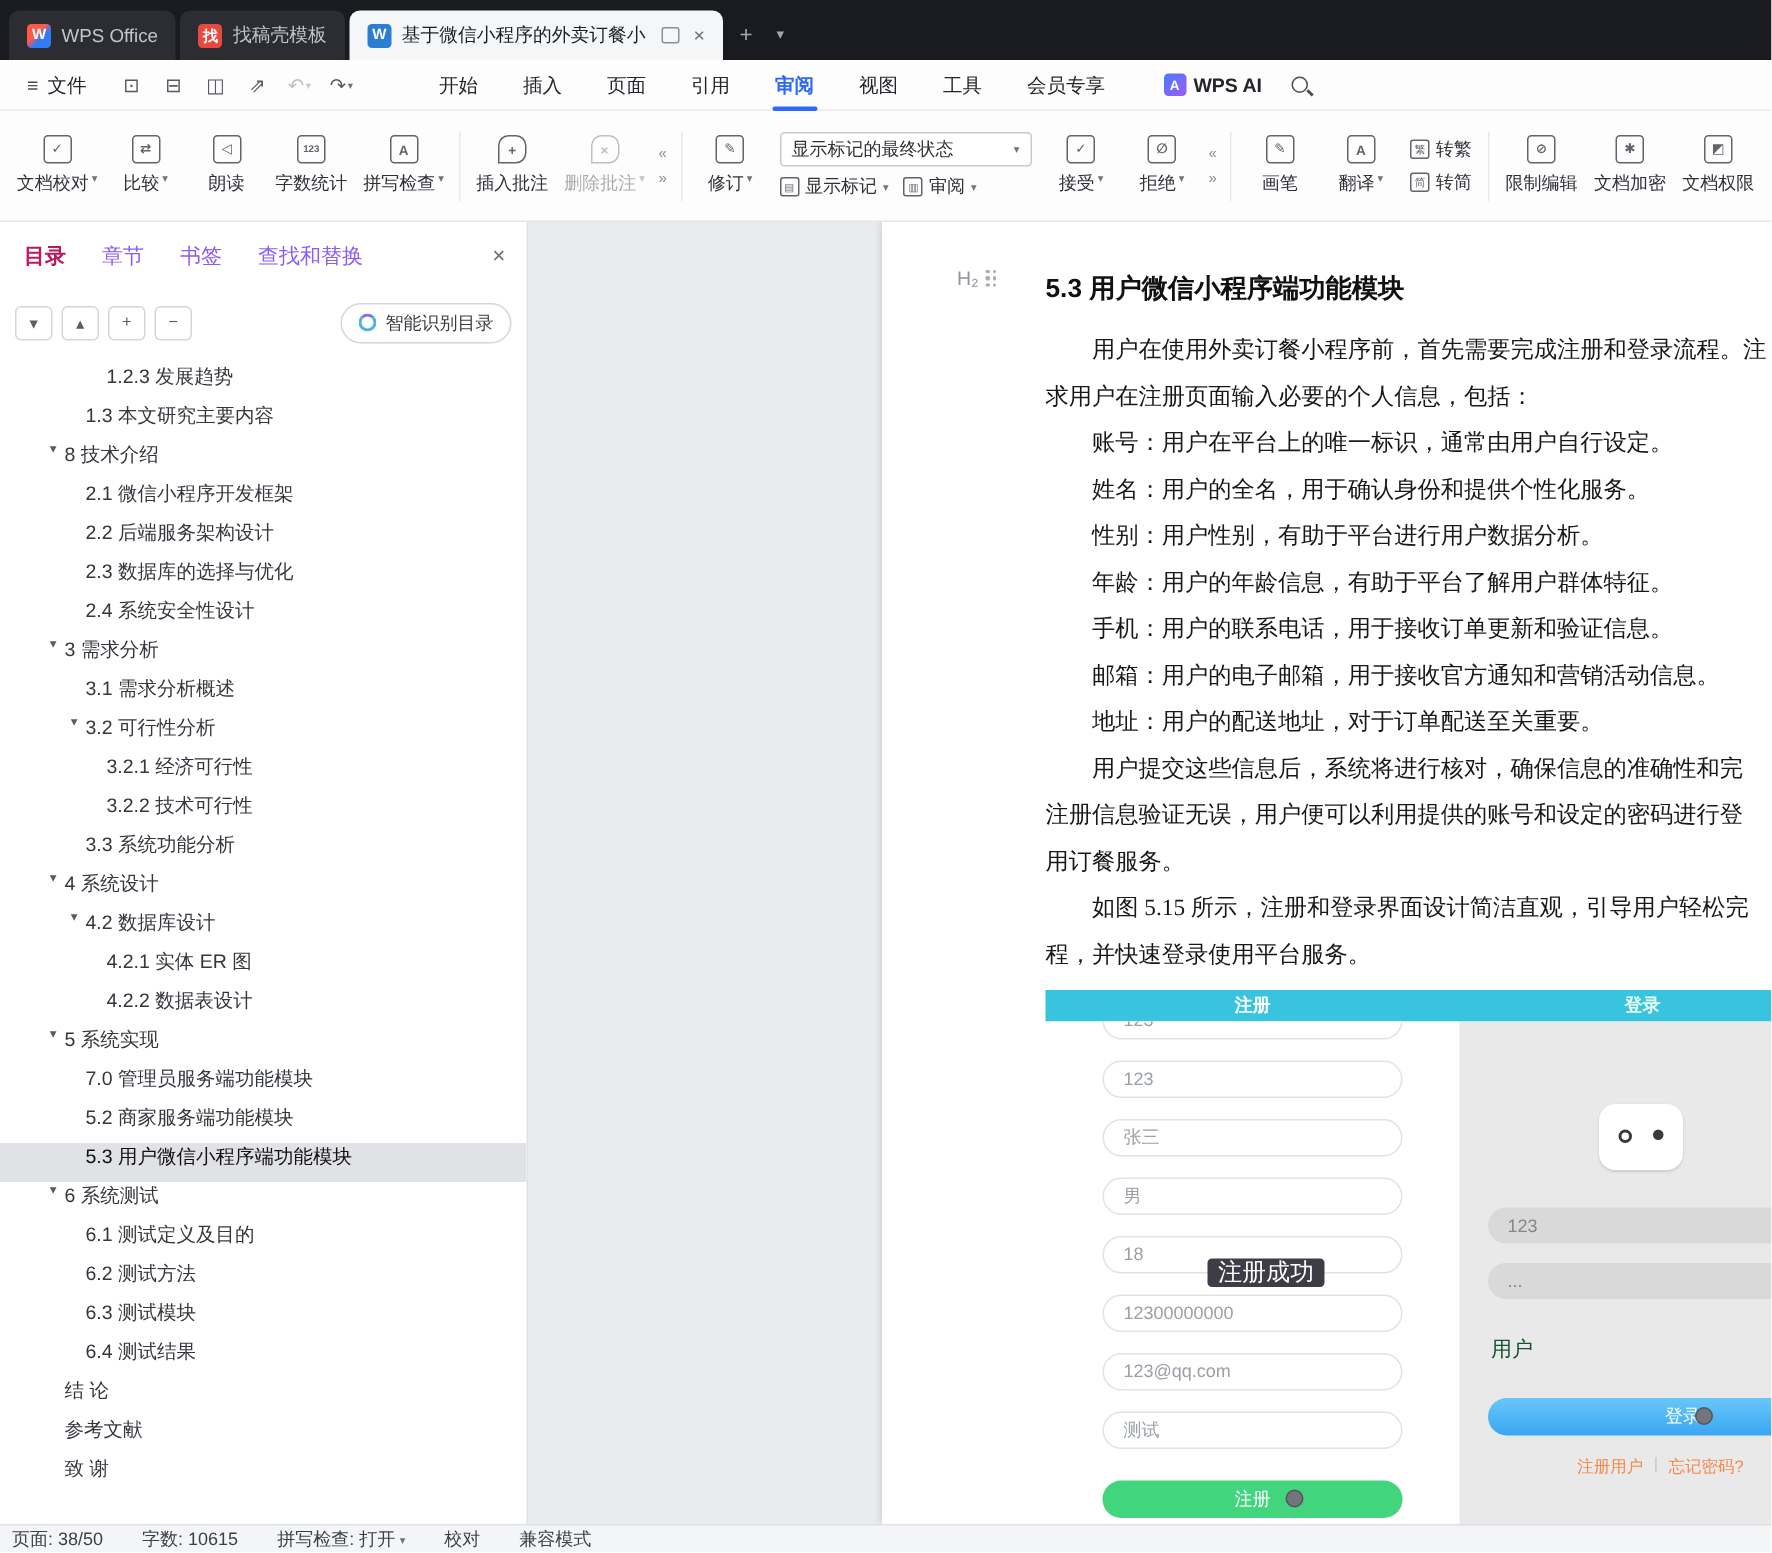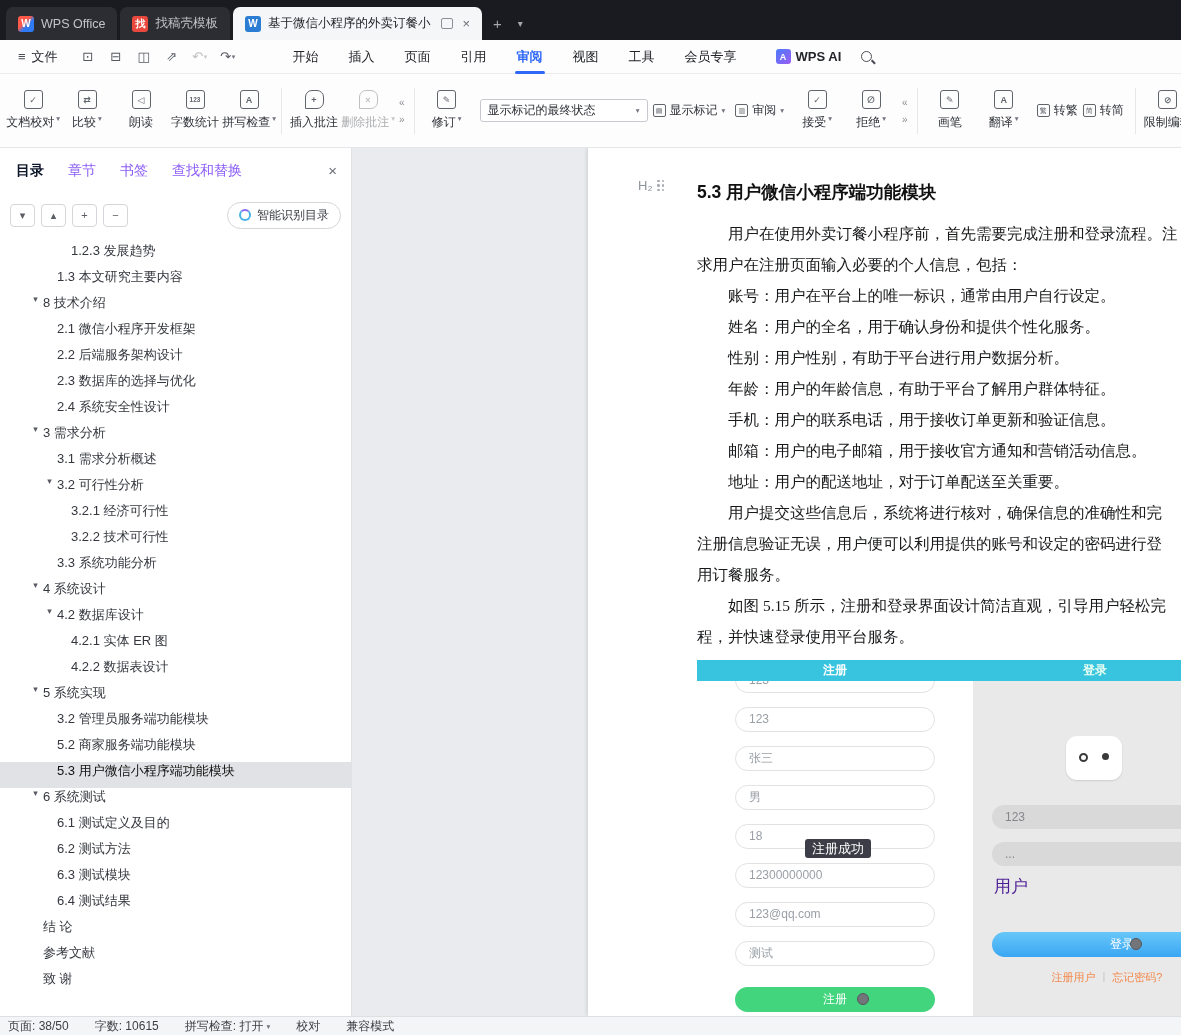--- a/index.html
+++ b/index.html
@@ -41,32 +41,32 @@
 .ribbon{height:74px;background:#fdfdfe;border-bottom:1px solid #e4e5e8;display:flex;align-items:center;padding:0 6px;flex:0 0 auto;white-space:nowrap}
 .rbig{min-width:54px;padding:4px 8px;display:flex;flex-direction:column;align-items:center;justify-content:center;gap:5px}
 .rbig.dis,.rsm.dis{opacity:.4}
 .ric{width:19px;height:19px;border:1.4px solid #60646b;border-radius:3px;display:flex;align-items:center;justify-content:center;font-size:9px;color:#60646b;font-weight:bold}
 .ric.num{font-size:6.5px;letter-spacing:0}
 .ric.bubble{border-radius:7px 7px 7px 0}
 .rlbl{font-size:12px;color:#2e3136;display:flex;align-items:flex-start;gap:2px}
 .dd{font-size:7.5px;color:#70747b}
 .rsep{width:1px;height:46px;background:#e6e7ea;margin:0 5px;flex:0 0 auto}
 .rarrcol{display:flex;flex-direction:column;gap:6px;padding:0 4px;color:#8b8e94;font-size:10px}
-.rstack{display:flex;gap:5px;margin:0 6px}
+.rstack{display:flex;flex-direction:column;gap:5px;margin:0 6px}
 .rselect{width:168px;height:23px;border:1px solid #c7c9ce;border-radius:3px;font-size:12px;color:#2e3136;display:flex;align-items:center;justify-content:space-between;padding:0 7px;background:#fff}
 .rstack-row{display:flex;gap:10px}
 .rsm{display:flex;align-items:center;gap:4px;font-size:12px;color:#2e3136}
 .rsmic{width:13px;height:13px;border:1.2px solid #60646b;border-radius:2px;display:flex;align-items:center;justify-content:center;font-size:7px;color:#60646b}
 
 
 .main{flex:1;display:flex;overflow:hidden}
 .sidebar{width:352px;flex:0 0 auto;background:#fff;border-right:1px solid #e0e2e5;display:flex;flex-direction:column}
 .sb-tabs{height:46px;display:flex;align-items:center;gap:24px;padding:0 16px;position:relative;flex:0 0 auto}
 .sb-tab{font-size:14px;color:#8b5cf6}
-.sb-tab.active{color:#0f172a;font-weight:bold}
+.sb-tab.active{color:#be185d;font-weight:bold}
 .sb-close{position:absolute;right:14px;top:14px;font-size:15px;color:#6b6f76}
 .sb-tools{height:42px;display:flex;align-items:center;padding:0 10px;gap:6px;flex:0 0 auto}
 .sqbtn{width:25px;height:23px;border:1px solid #d4d6da;border-radius:4px;display:flex;align-items:center;justify-content:center;font-size:11px;color:#5b5e64;background:#fff}
 .smart-pill{margin-left:auto;height:27px;border:1px solid #d4d6da;border-radius:14px;display:flex;align-items:center;gap:6px;padding:0 11px;font-size:12px;color:#3a3d43;background:#fff}
 .smart-ic{width:12px;height:12px;border-radius:50%;border:2.5px solid #49b3e8;border-top-color:#8a6cf0}
 .toc{flex:1;overflow:hidden;padding-top:6px}
 .toc-item{height:26px;display:flex;align-items:flex-start;font-size:13px;color:#34373d;white-space:nowrap}
 .toc-item.selected{background:#e1e2e5;color:#111}
 .toc-item .toc-arrow{width:15px;text-align:center;font-size:9px;color:#585c62;flex:0 0 auto}
 .toc-item.lvl1{padding-left:28px}
@@ -90,30 +90,30 @@
 .fh-half{flex:0 0 276px;display:flex;align-items:center;justify-content:center;color:#fff;font-size:12px;font-weight:bold}
 .fh-half.login{flex:1;color:#eafff2}
 .fig-body{display:flex;height:345px}
 .fig-left{width:276px;flex:0 0 276px;background:#fff;position:relative;overflow:hidden;display:flex;flex-direction:column;align-items:center}
 .ffield{width:200px;height:25px;border:1px solid #e2e2e2;border-radius:13px;background:#fff;font-size:12px;color:#9aa0a6;line-height:23px;padding-left:13px;margin-top:14px;flex:0 0 auto}
 .ffield:first-child{margin-top:-13px}
 .fbtn{position:relative;width:200px;height:25px;border-radius:13px;color:#fff;font-size:12px;display:flex;align-items:center;justify-content:center}
 .fbtn.reg{background:#42d57e;margin-top:21px}
 .cursor-dot{position:absolute;width:12px;height:12px;border-radius:50%;background:#73757b;border:1.5px solid #54565c;top:6px}
 .fbtn.reg .cursor-dot{left:122px}
-.toast{position:absolute;left:108px;top:158px;height:19px;background:#3d3d47;border-radius:3px;color:#fff;font-size:13px;line-height:19px;padding:0 7px}
+.toast{position:absolute;left:108px;top:158px;height:19px;background:#3d3d47;border-radius:3px;color:#fff;font-size:16px;line-height:19px;padding:0 7px}
 .fig-right{flex:1;background:#e9e9e9;position:relative;overflow:visible}
 .face{position:absolute;left:93px;top:55px;width:56px;height:44px;background:#fff;border-radius:11px;box-shadow:0 1px 2px rgba(0,0,0,.12)}
 .eye{position:absolute;top:17px;border-radius:50%}
 .eye.l{left:13px;width:9px;height:9px;border:2.6px solid #3a3a3a;background:#fff}
 .eye.r{left:36px;width:7px;height:7px;background:#3a3a3a}
 .rfield{position:absolute;left:19px;width:260px;height:24px;border-radius:12px;background:#d9d9d9;font-size:12px;color:#85878c;line-height:24px;padding-left:13px}
 .rfield.rf1{top:124px}
 .rfield.rf2{top:161px}
-.ulabel{position:absolute;left:21px;top:194px;font-size:17px;color:#4c1d95}
+.ulabel{position:absolute;left:21px;top:210px;font-size:14px;color:#14532d}
 .fbtn.login-btn{position:absolute;left:19px;top:251px;width:260px;background:linear-gradient(180deg,#67c7f8,#3aa6f3)}
 .fbtn.login-btn .cursor-dot{left:138px}
 .flinks{position:absolute;left:19px;top:289px;width:230px;display:flex;justify-content:center;gap:7px;font-size:11px}
 .flink{color:#f28a4d}
 .fdiv{color:#c3c5c9}
 
 
 .statusbar{height:19px;background:#f4f5f7;border-top:1px solid #dddfe2;display:flex;align-items:center;gap:26px;padding:0 8px;font-size:12px;color:#3c3f45;flex:0 0 auto}
 .sb-item{display:flex;align-items:center;gap:3px;white-space:nowrap}
 </style>
@@ -399,21 +399,21 @@
           <div class="toc-item lvl3">
             <span class="toc-arrow"></span>
             <span>4.2.2 数据表设计</span>
           </div>
           <div class="toc-item lvl1">
             <span class="toc-arrow">▾</span>
             <span>5 系统实现</span>
           </div>
           <div class="toc-item lvl2">
             <span class="toc-arrow"></span>
-            <span>3.2 管理员服务端功能模块</span>
+            <span>7.0 管理员服务端功能模块</span>
           </div>
           <div class="toc-item lvl2">
             <span class="toc-arrow"></span>
             <span>5.2 商家服务端功能模块</span>
           </div>
           <div class="toc-item lvl2 selected">
             <span class="toc-arrow"></span>
             <span>5.3 用户微信小程序端功能模块</span>
           </div>
           <div class="toc-item lvl1">

